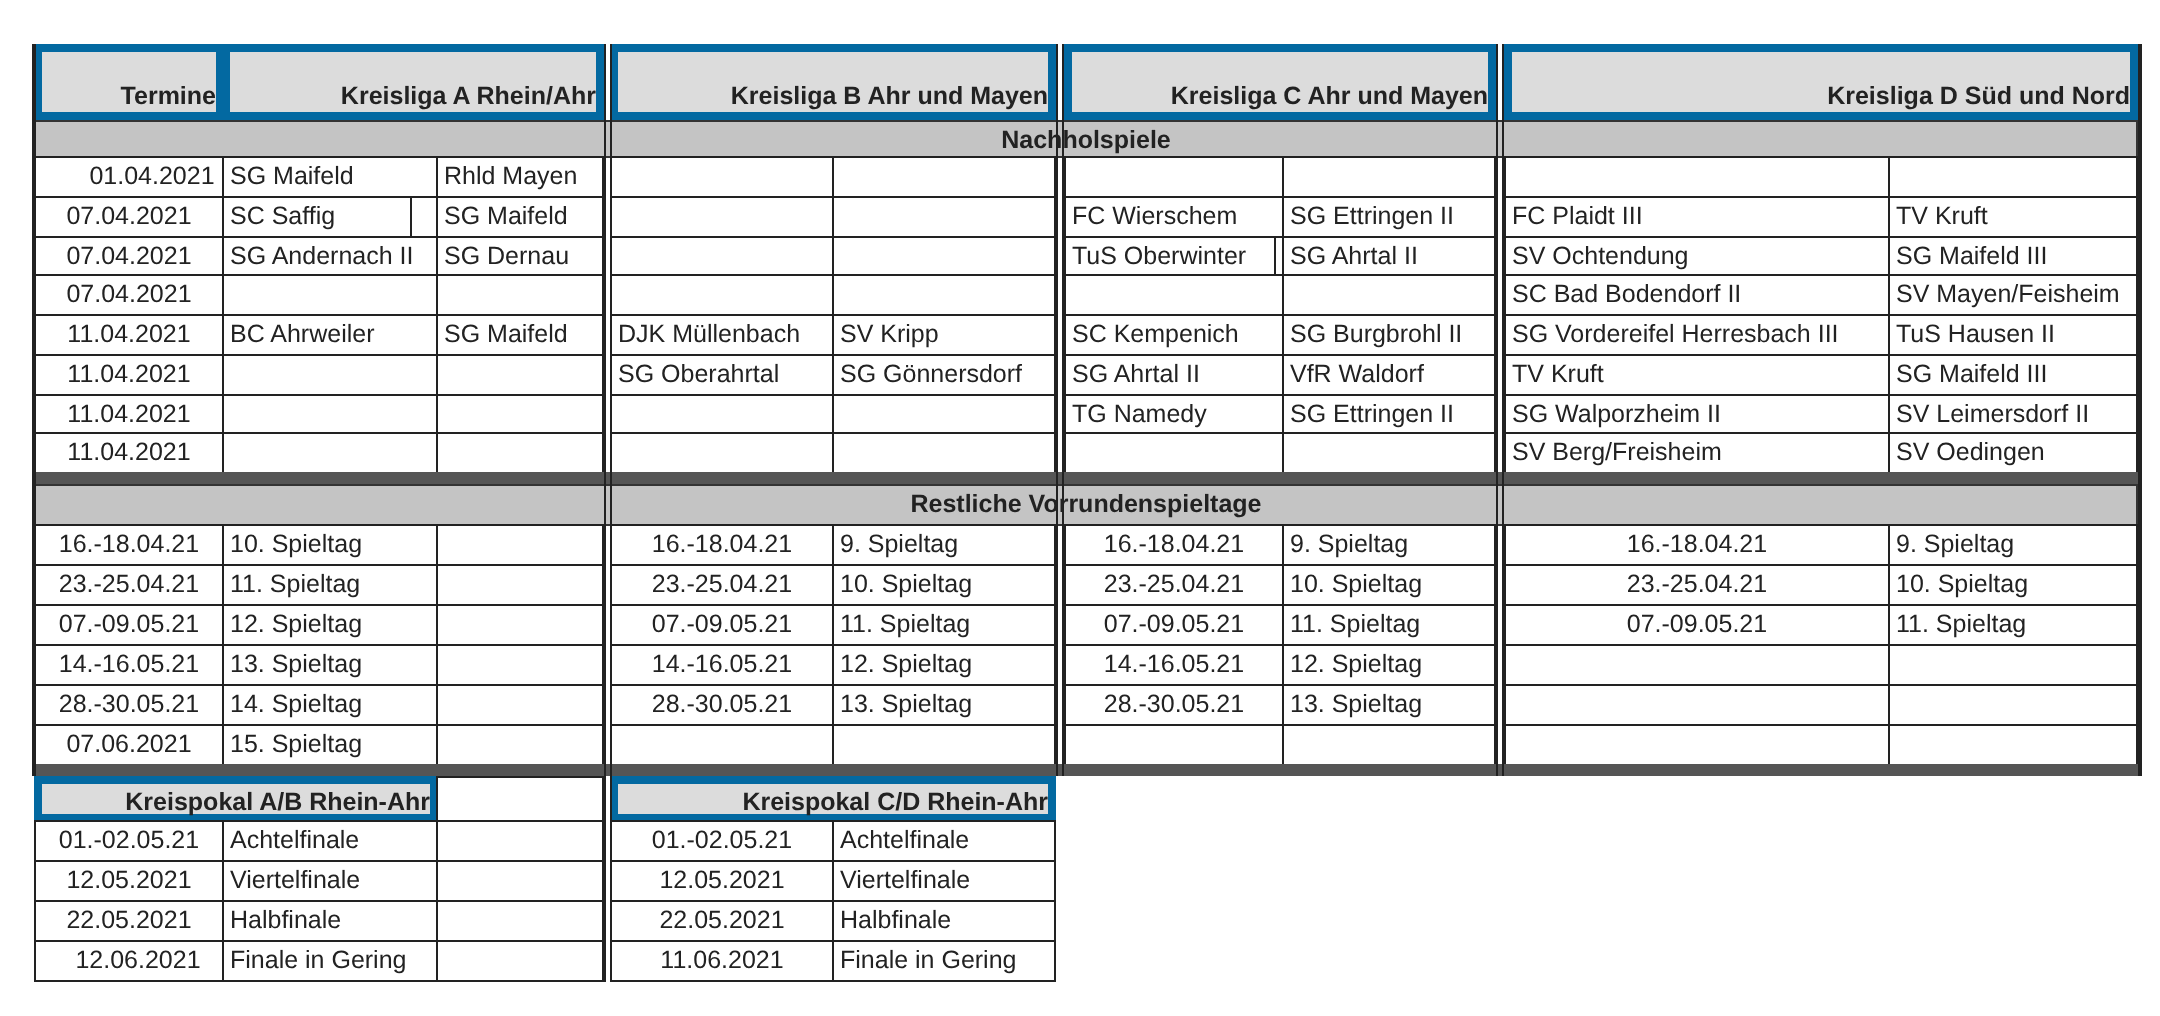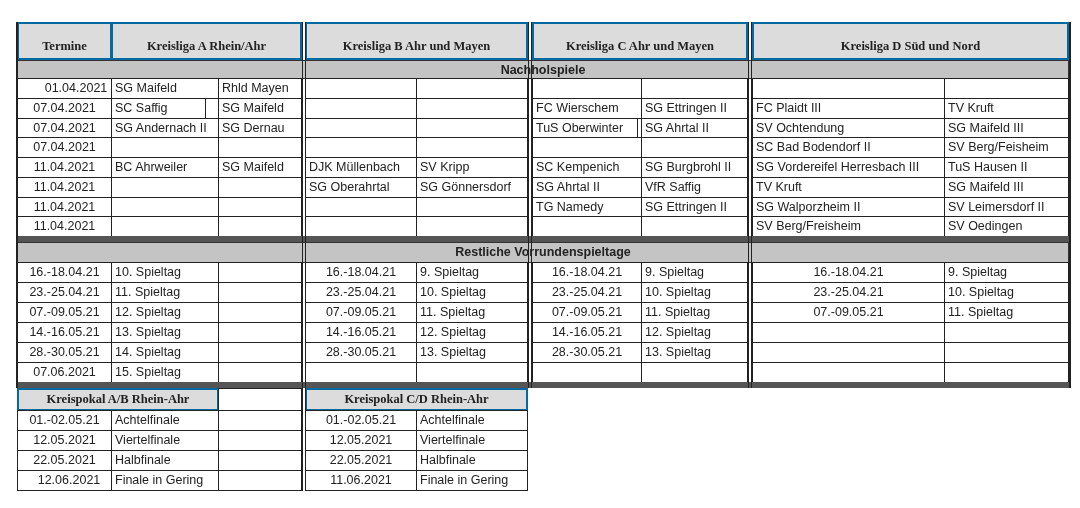--- a/index.html
+++ b/index.html
@@ -3,22 +3,22 @@
 <meta charset="utf-8">
 <style>
   html, body { margin:0; padding:0; background:#ffffff; }
   body { width:1080px; height:508px; position:relative; overflow:hidden;
          font-family:"Liberation Sans", sans-serif; color:#222; }
   .abs { position:absolute; box-sizing:border-box; }
   .cell { position:absolute; box-sizing:border-box; border:1px solid #222;
           font-size:12.5px; line-height:18px; white-space:nowrap; overflow:hidden;
           padding:0 3px; background:#fff; }
   .c { text-align:center; }
-  .hdr { background:#dcdcdc; font-weight:bold; font-size:12.5px; text-align:center;
-         border:2px solid #0369a1;font-family:Liberation Serif, serif; }
+  .hdr { background:#dcdcdc; font-weight:bold; font-size:12.5px; text-align:right;
+         border:4px solid #0369a1; }
   .band { background:#c4c4c4; font-weight:bold; text-align:center; font-size:12.5px;
           line-height:18px; border:1px solid #333; }
   .sep { background:#555; }
   .vline { background:#222; }
 </style>
 </head>
 <body>
 
 <div id="sheet">
     <div class="abs hdr" style="left: 17px; top: 22px; width: 95px; height: 38px; line-height: 44px;">Termine</div>
@@ -55,37 +55,37 @@
     <div class="cell" style="left: 752px; top: 118px; width: 193px; height: 21px;">SV Ochtendung</div>
     <div class="cell" style="left: 944px; top: 118px; width: 125px; height: 21px;">SG Maifeld III</div>
     <div class="cell c" style="left: 17px; top: 137px; width: 95px; height: 21px;">07.04.2021</div>
     <div class="cell" style="left: 111px; top: 137px; width: 108px; height: 21px;"></div>
     <div class="cell" style="left: 218px; top: 137px; width: 84px; height: 21px;"></div>
     <div class="cell" style="left: 305px; top: 137px; width: 112px; height: 21px;"></div>
     <div class="cell" style="left: 416px; top: 137px; width: 112px; height: 21px;"></div>
     <div class="cell" style="left: 532px; top: 137px; width: 110px; height: 21px;"></div>
     <div class="cell" style="left: 641px; top: 137px; width: 107px; height: 21px;"></div>
     <div class="cell" style="left: 752px; top: 137px; width: 193px; height: 21px;">SC Bad Bodendorf II</div>
-    <div class="cell" style="left: 944px; top: 137px; width: 125px; height: 21px;">SV Berg/Feisheim</div>
+    <div class="cell" style="left: 944px; top: 137px; width: 125px; height: 21px;">SV Mayen/Feisheim</div>
     <div class="cell c" style="left: 17px; top: 157px; width: 95px; height: 21px;">11.04.2021</div>
     <div class="cell" style="left: 111px; top: 157px; width: 108px; height: 21px;">BC Ahrweiler</div>
     <div class="cell" style="left: 218px; top: 157px; width: 84px; height: 21px;">SG Maifeld</div>
     <div class="cell" style="left: 305px; top: 157px; width: 112px; height: 21px;">DJK Müllenbach</div>
     <div class="cell" style="left: 416px; top: 157px; width: 112px; height: 21px;">SV Kripp</div>
     <div class="cell" style="left: 532px; top: 157px; width: 110px; height: 21px;">SC Kempenich</div>
     <div class="cell" style="left: 641px; top: 157px; width: 107px; height: 21px;">SG Burgbrohl II</div>
     <div class="cell" style="left: 752px; top: 157px; width: 193px; height: 21px;">SG Vordereifel Herresbach III</div>
     <div class="cell" style="left: 944px; top: 157px; width: 125px; height: 21px;">TuS Hausen II</div>
     <div class="cell c" style="left: 17px; top: 177px; width: 95px; height: 21px;">11.04.2021</div>
     <div class="cell" style="left: 111px; top: 177px; width: 108px; height: 21px;"></div>
     <div class="cell" style="left: 218px; top: 177px; width: 84px; height: 21px;"></div>
     <div class="cell" style="left: 305px; top: 177px; width: 112px; height: 21px;">SG Oberahrtal</div>
     <div class="cell" style="left: 416px; top: 177px; width: 112px; height: 21px;">SG Gönnersdorf</div>
     <div class="cell" style="left: 532px; top: 177px; width: 110px; height: 21px;">SG Ahrtal II</div>
-    <div class="cell" style="left: 641px; top: 177px; width: 107px; height: 21px;">VfR Saffig</div>
+    <div class="cell" style="left: 641px; top: 177px; width: 107px; height: 21px;">VfR Waldorf</div>
     <div class="cell" style="left: 752px; top: 177px; width: 193px; height: 21px;">TV Kruft</div>
     <div class="cell" style="left: 944px; top: 177px; width: 125px; height: 21px;">SG Maifeld III</div>
     <div class="cell c" style="left: 17px; top: 197px; width: 95px; height: 21px;">11.04.2021</div>
     <div class="cell" style="left: 111px; top: 197px; width: 108px; height: 21px;"></div>
     <div class="cell" style="left: 218px; top: 197px; width: 84px; height: 21px;"></div>
     <div class="cell" style="left: 305px; top: 197px; width: 112px; height: 21px;"></div>
     <div class="cell" style="left: 416px; top: 197px; width: 112px; height: 21px;"></div>
     <div class="cell" style="left: 532px; top: 197px; width: 110px; height: 21px;">TG Namedy</div>
     <div class="cell" style="left: 641px; top: 197px; width: 107px; height: 21px;">SG Ettringen II</div>
     <div class="cell" style="left: 752px; top: 197px; width: 193px; height: 21px;">SG Walporzheim II</div>

